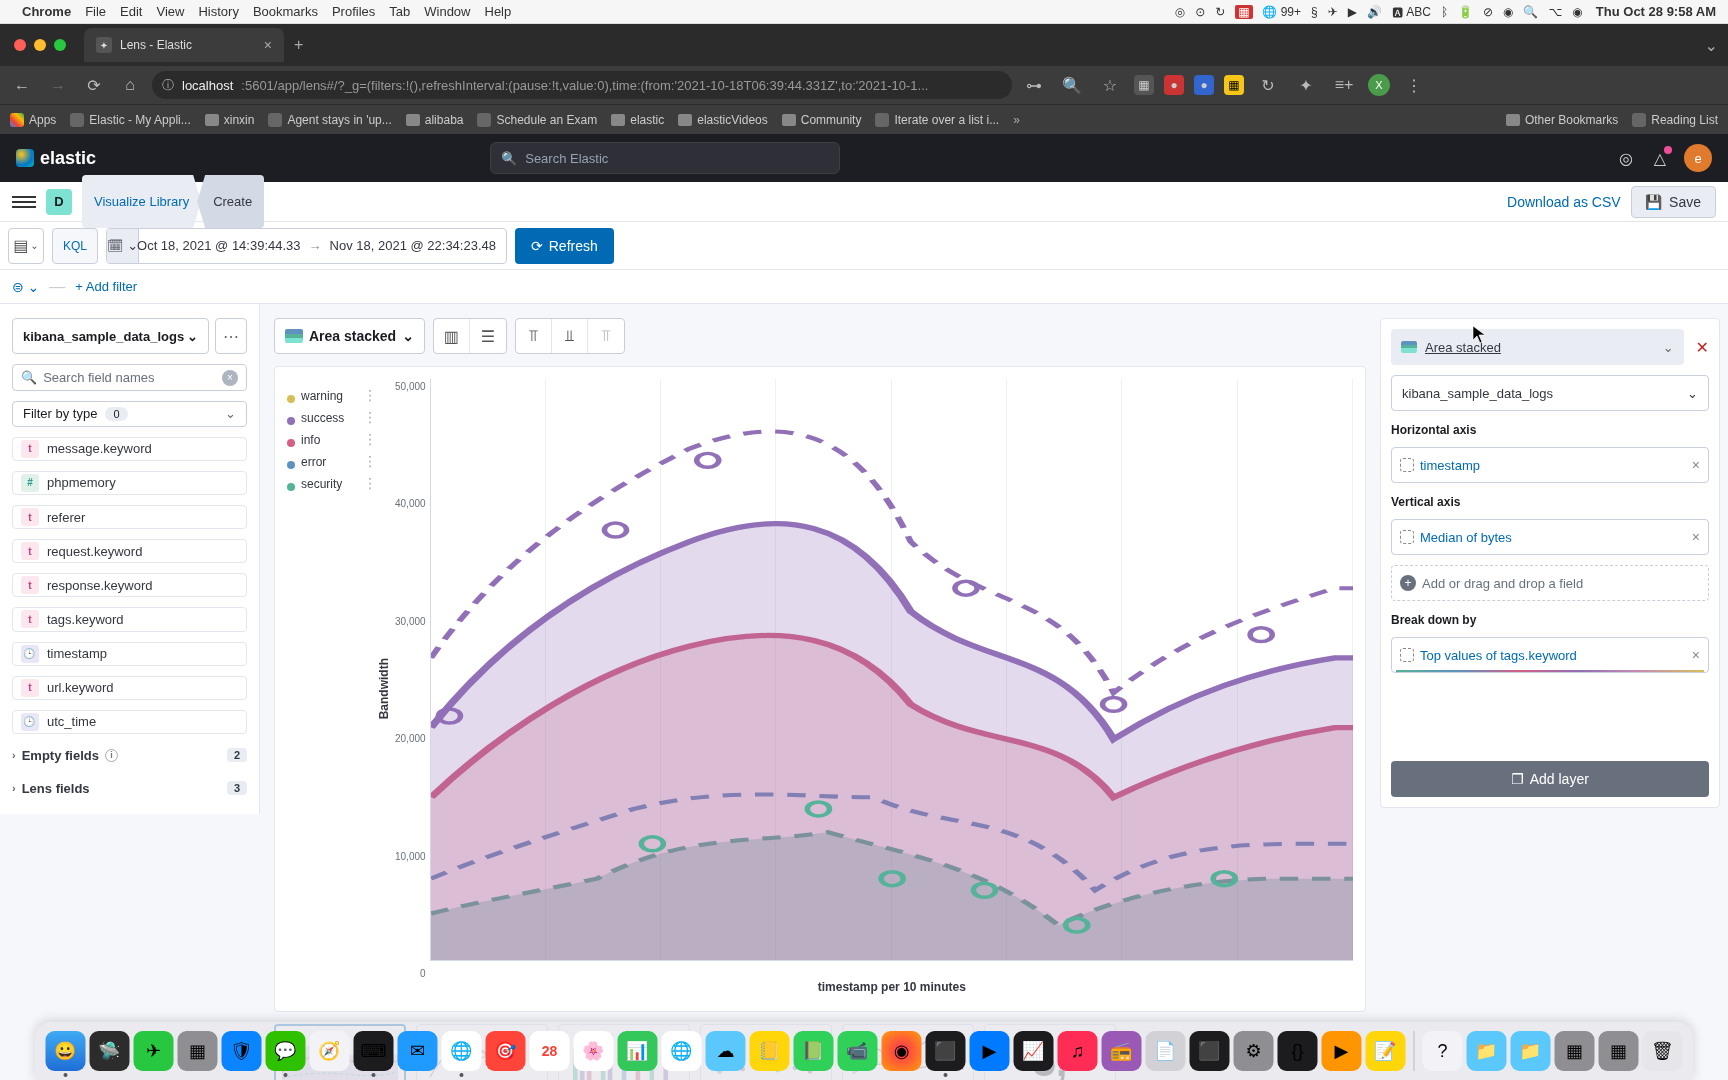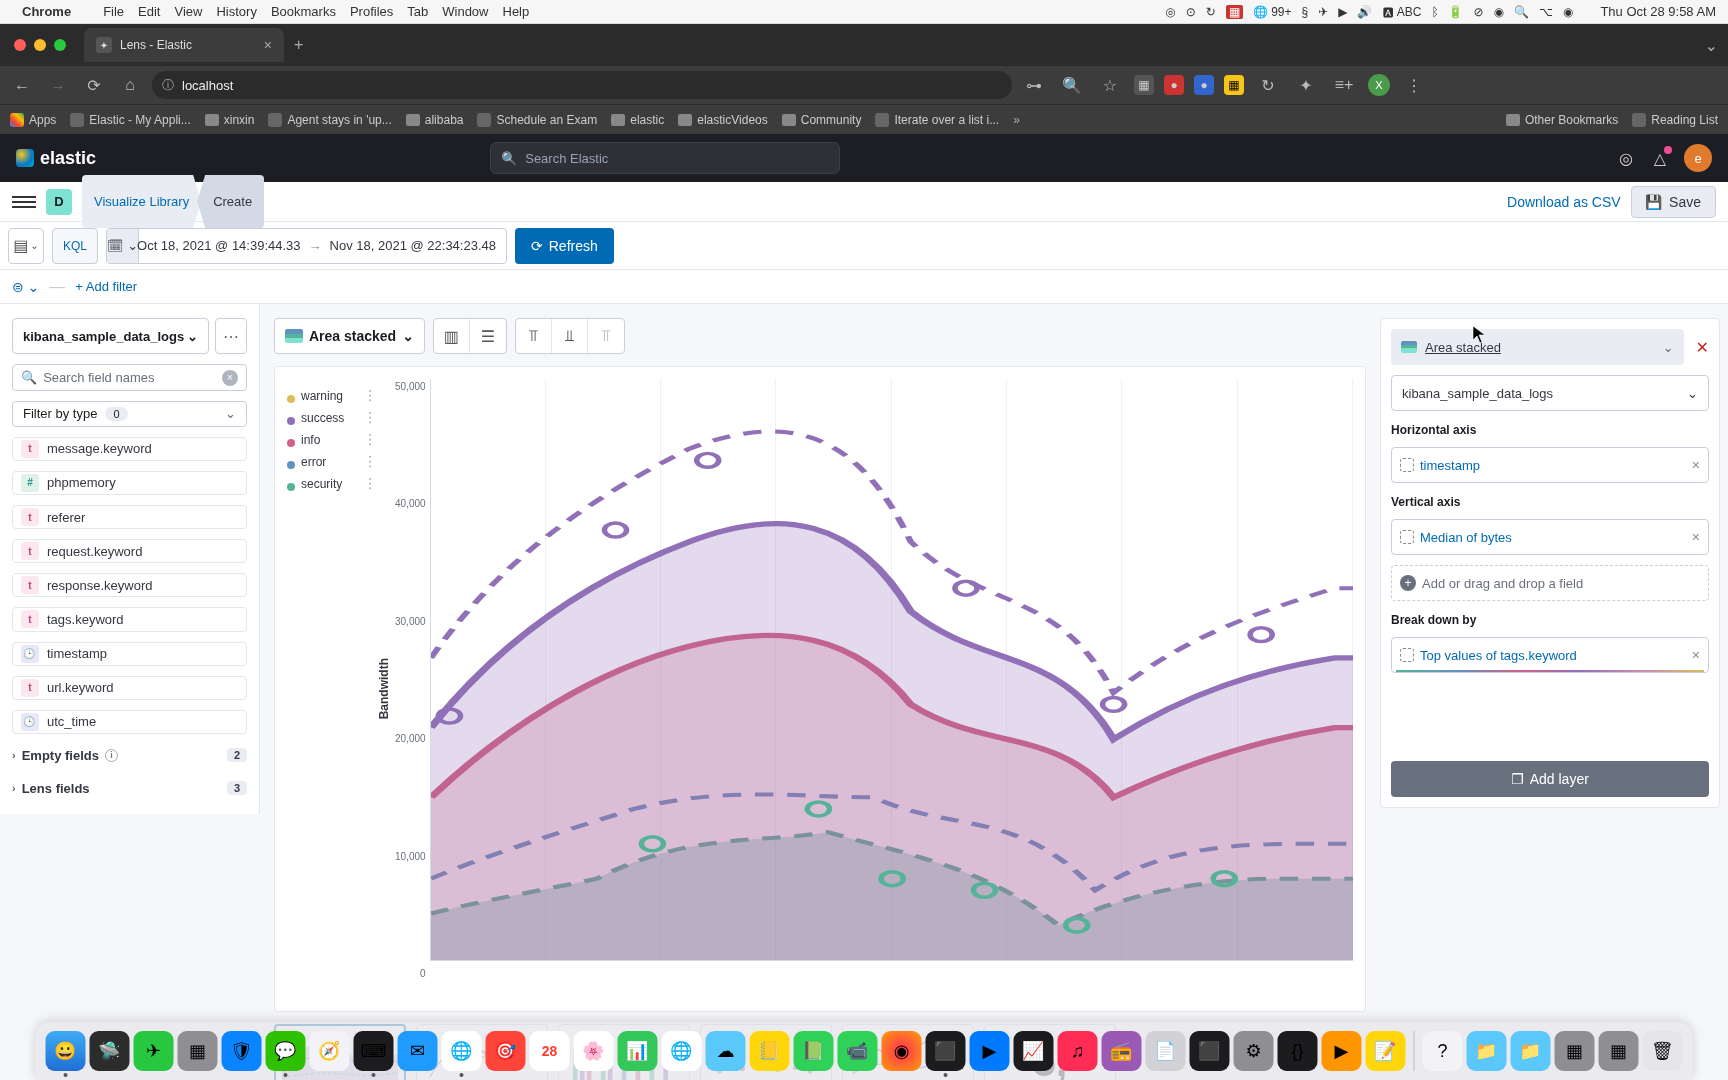--- a/index.html
+++ b/index.html
@@ -1,25 +1,25 @@
 <!DOCTYPE html>
 <html><head>
 <meta charset="utf-8">
 <style>
 * { margin: 0; padding: 0; box-sizing: border-box; font-family: -apple-system, BlinkMacSystemFont, "Segoe UI", Helvetica, Arial, sans-serif; }
 body { width: 1728px; height: 1080px; overflow: hidden; background: #f5f5f5; }
 
 
 .menubar { height: 24px; background: rgba(245,245,245,0.95); border-bottom: 1px solid #ddd; display: flex; align-items: center; padding: 0 12px; font-size: 13px; color: #333; }
 .menubar .apple { margin-right: 10px; }
-.menubar .app-name { font-weight: 600; margin-right: 32px; }
+.menubar .app-name { font-weight: 600; margin-right: 14px; }
 .menubar .menu-item { margin-right: 14px; cursor: default; }
 .menubar .spacer { flex: 1; }
 .menubar .status-item { margin-left: 10px; font-size: 12px; display: flex; align-items: center; gap: 3px; }
-.menubar .clock { margin-left: 27px; font-weight: 400; }
+.menubar .clock { margin-left: 13px; font-weight: 700; }
 
 
 .chrome-tabs { height: 42px; background: #2b2b2b; display: flex; align-items: center; padding: 0 10px; }
 .traffic { display: flex; gap: 8px; margin-right: 18px; margin-left: 4px; }
 .traffic span { width: 12px; height: 12px; border-radius: 50%; }
 .traffic .r { background: #ff5f57; }
 .traffic .y { background: #febc2e; }
 .traffic .g { background: #28c840; }
 .tab { height: 34px; background: #3c3c3c; border-radius: 8px 8px 0 0; display: flex; align-items: center; padding: 0 12px; color: #ddd; font-size: 12px; gap: 8px; min-width: 200px; }
 .tab .favicon { width: 16px; height: 16px; background: #555; border-radius: 3px; display: flex; align-items: center; justify-content: center; font-size: 10px; }
@@ -221,20 +221,21 @@
 </div>
 
 <div class="addrbar">
   <div class="nav-btn">←</div>
   <div class="nav-btn disabled">→</div>
   <div class="nav-btn">⟳</div>
   <div class="nav-btn">⌂</div>
   <div class="omnibox">
     <span class="secure">ⓘ</span>
     <span class="host">localhost</span>
+    <span class="path">:5601/app/lens#/?_g=(filters:!(),refreshInterval:(pause:!t,value:0),time:(from:'2021-10-18T06:39:44.331Z',to:'2021-10-1...</span>
   </div>
   <div class="addr-right">
     <span class="nav-btn">⊶</span>
     <span class="nav-btn">🔍</span>
     <span class="nav-btn">☆</span>
     <span class="ext-icon ext-g">▦</span>
     <span class="ext-icon ext-r">●</span>
     <span class="ext-icon ext-b">●</span>
     <span class="ext-icon ext-y">▦</span>
     <span class="nav-btn">↻</span>
@@ -517,20 +518,21 @@
             </g>
             <g fill="none" stroke="#54b399" stroke-width="0.6">
               <circle cx="24" cy="80" r="1.2"></circle>
                 <circle cx="42" cy="74" r="1.2"></circle>
                 <circle cx="50" cy="86" r="1.2"></circle>
                 <circle cx="60" cy="88" r="1.2"></circle>
                 <circle cx="70" cy="94" r="1.2"></circle>
                 <circle cx="86" cy="86" r="1.2"></circle>
             </g>
           </svg>
+          <div class="x-axis-label">timestamp per 10 minutes</div>
         </div>
       </div>
     </div>
 
     <div class="suggestions-row">
       <div class="sugg-card active">
         <svg class="thumbsvg" viewBox="0 0 100 50">
             <path d="M0,50 L0,35 Q20,10 40,18 Q60,30 80,22 L100,25 L100,50 Z" fill="#9170b8" opacity="0.4"></path>
             <path d="M0,40 Q25,20 50,28 Q75,35 100,30" stroke="#d36086" fill="none"></path>
             <path d="M0,45 Q30,38 60,42 Q80,44 100,40" stroke="#54b399" fill="none" stroke-dasharray="3 2"></path>

